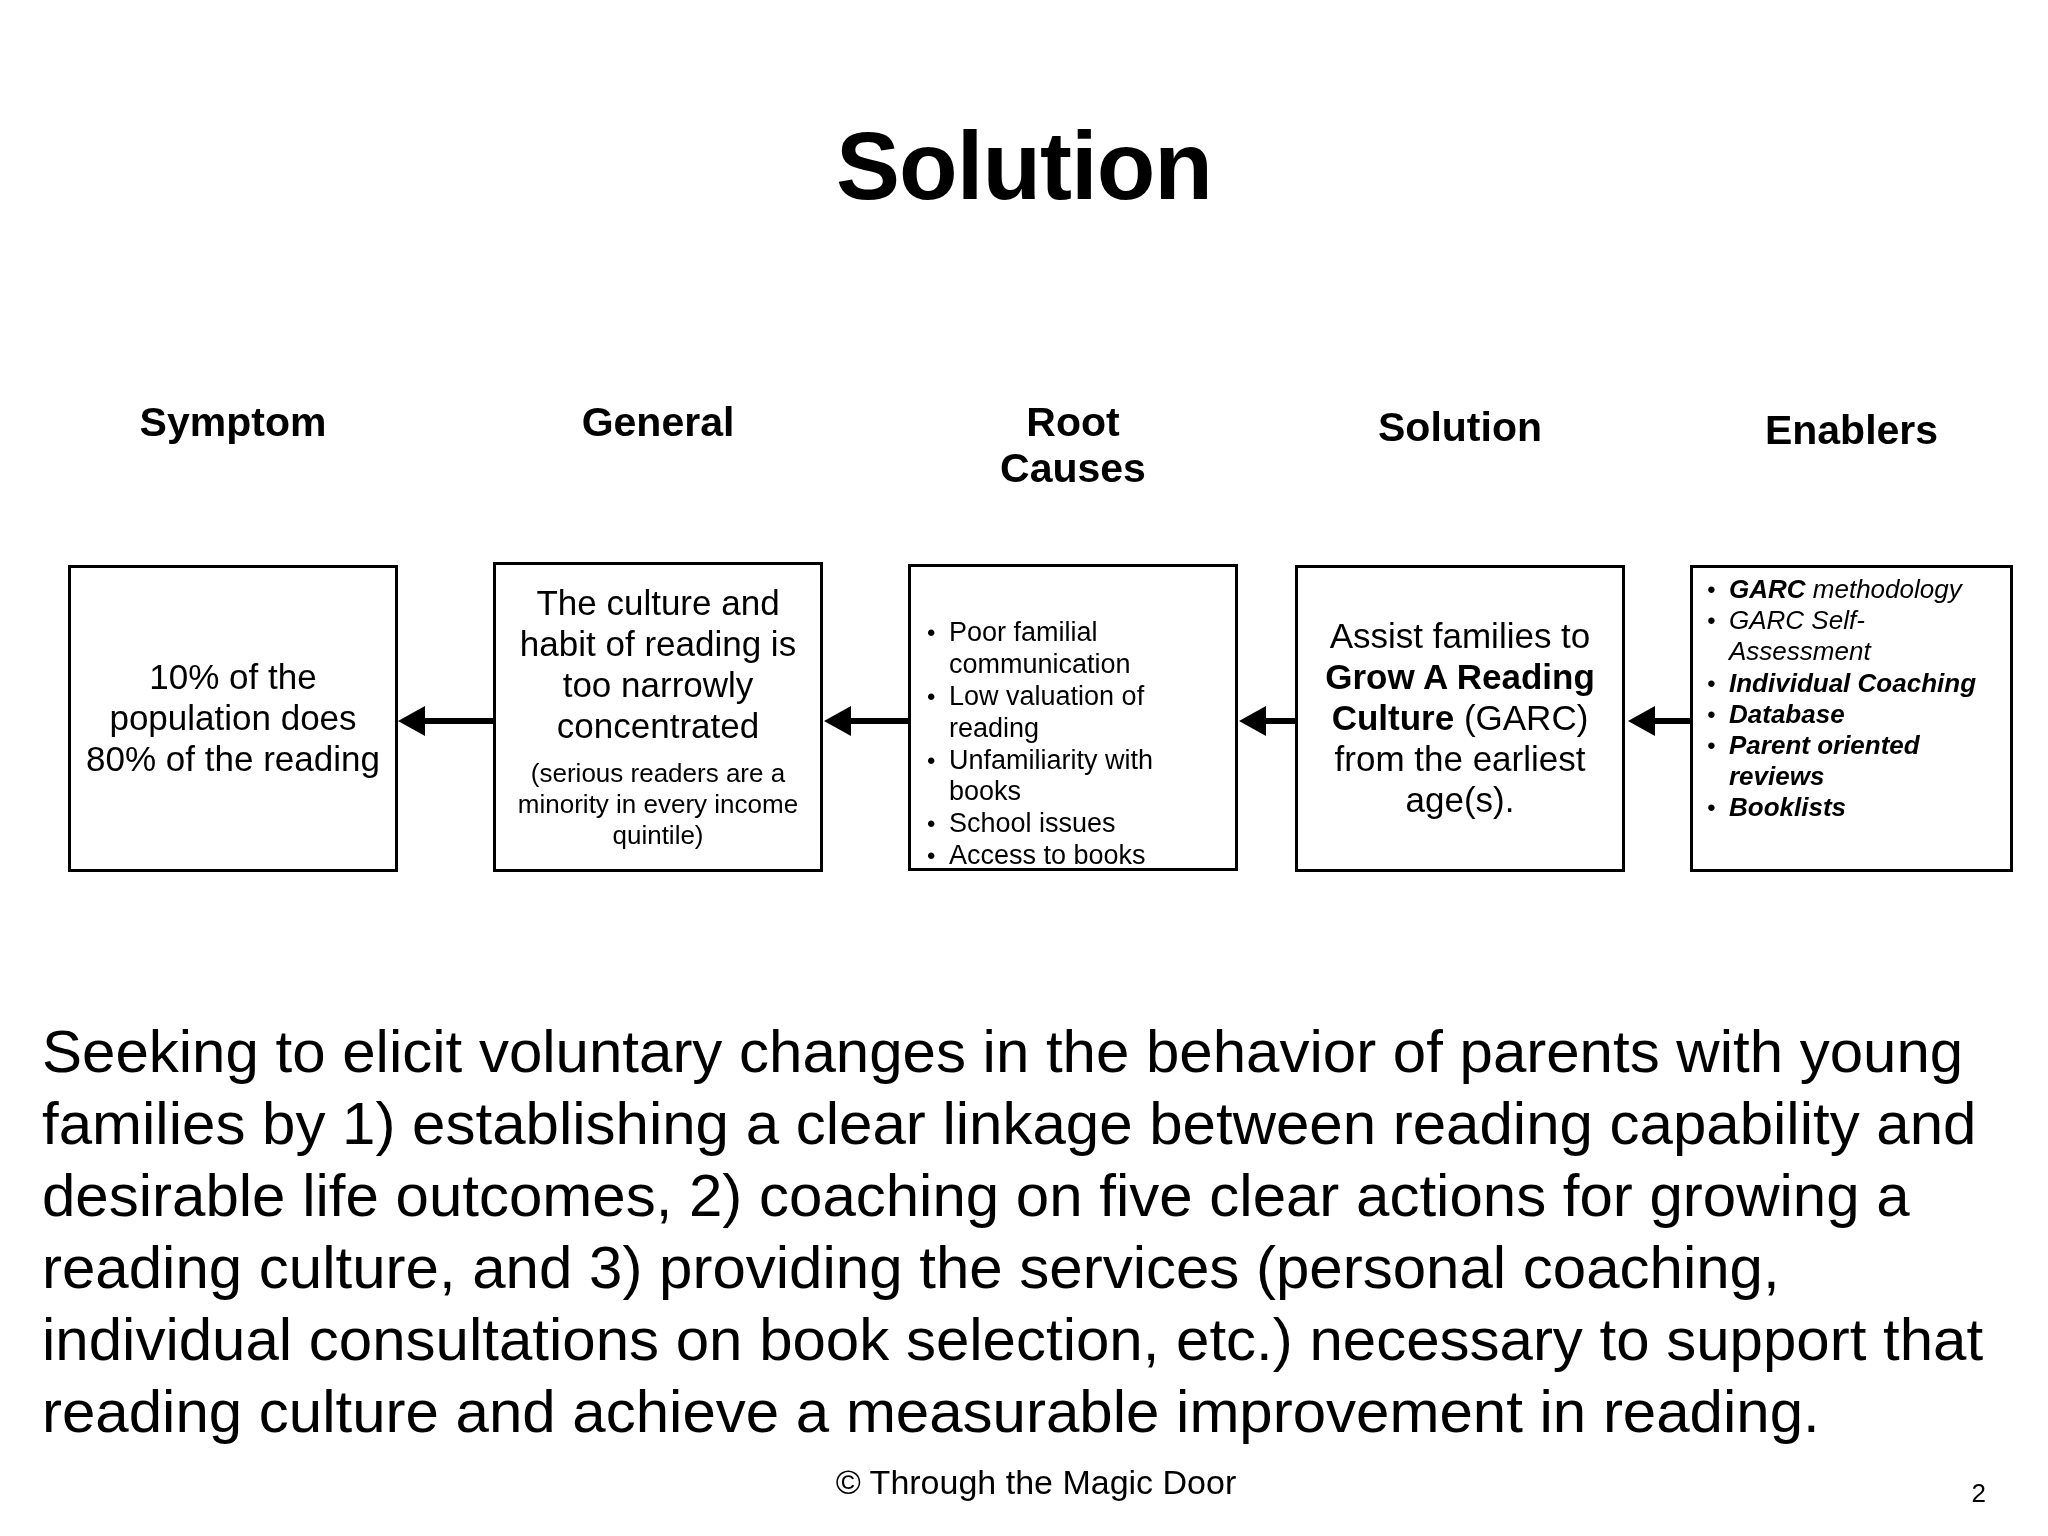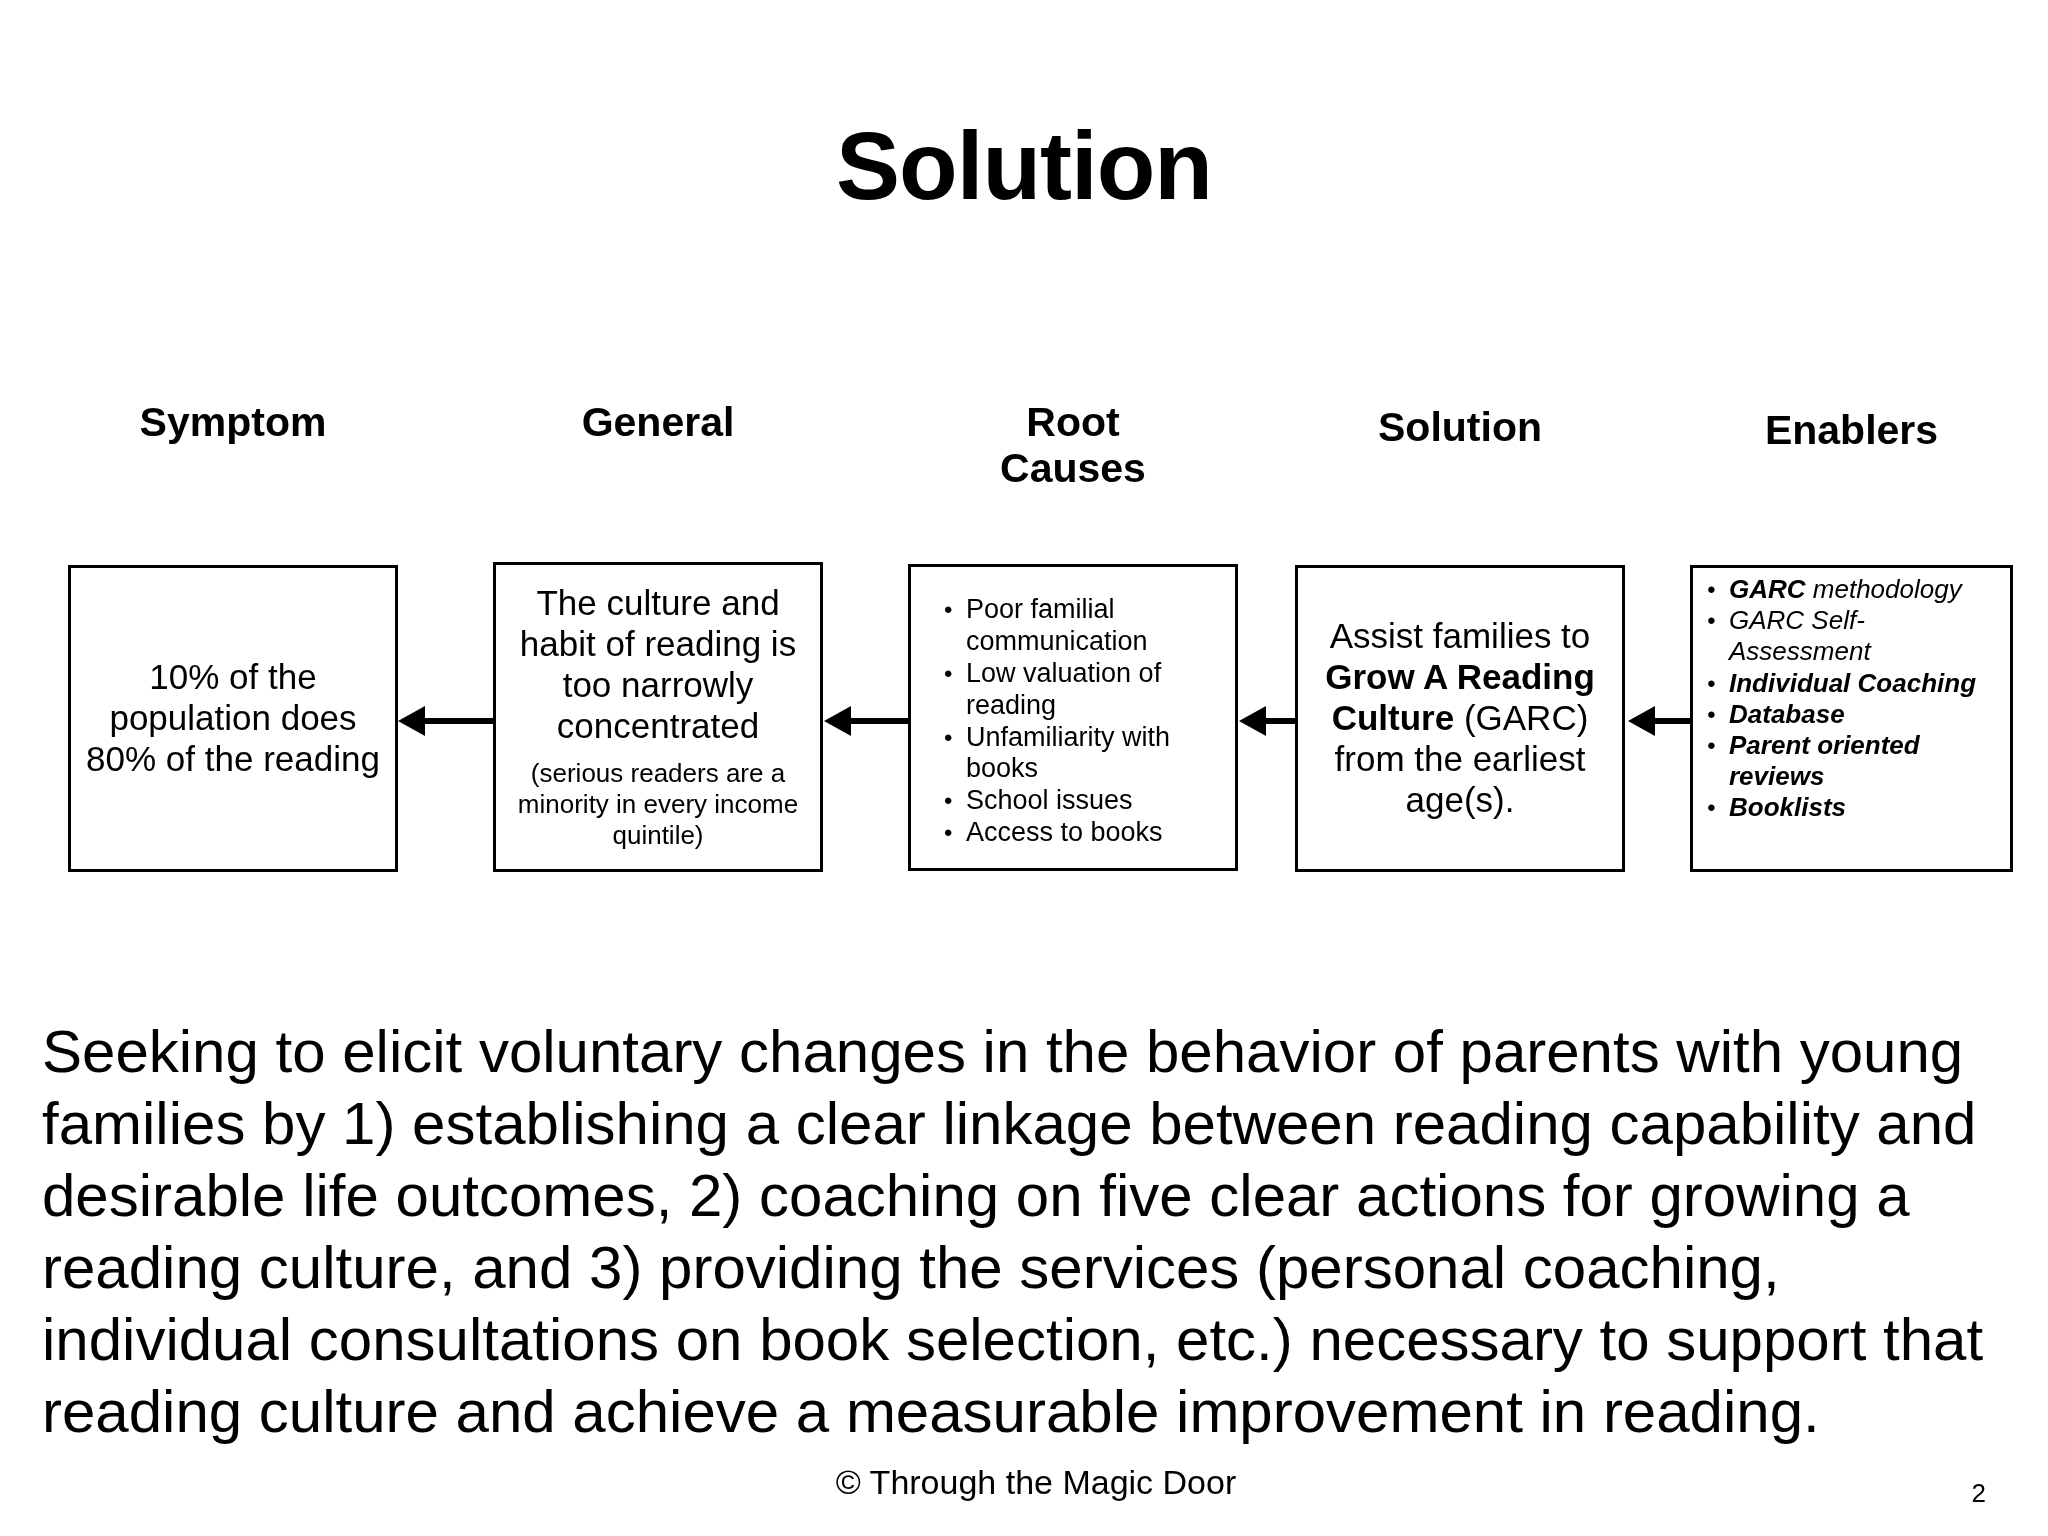--- a/index.html
+++ b/index.html
@@ -100,21 +100,21 @@
   .bullet-item::before {
     content: "\2022";
     position: absolute;
     left: 12px;
     top: 0;
     font-size: 24px;
     line-height: 1.3;
   }
   .bullet-item .bold { font-weight: bold; }
 
-  .box-3 .bullet-list { padding: 4px 12px 4px 21px; }
+  .box-3 .bullet-list { padding: 4px 12px 4px 4px; justify-content: flex-end; }
   .box-5 .bullet-list { padding: 6px 8px 4px 2px; }
   .box-5 .bullet-item { font-size: 26px; line-height: 1.2; }
 
   
   .arrow {
     position: absolute;
     height: 6px;
     background: #000000;
     top: 718px;
   }

